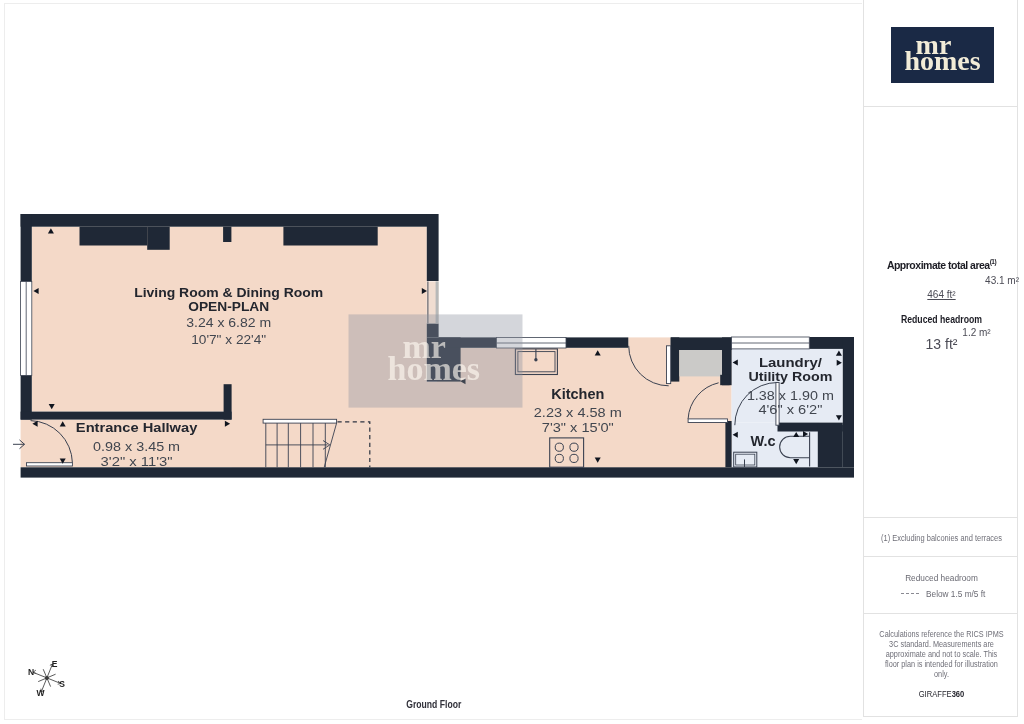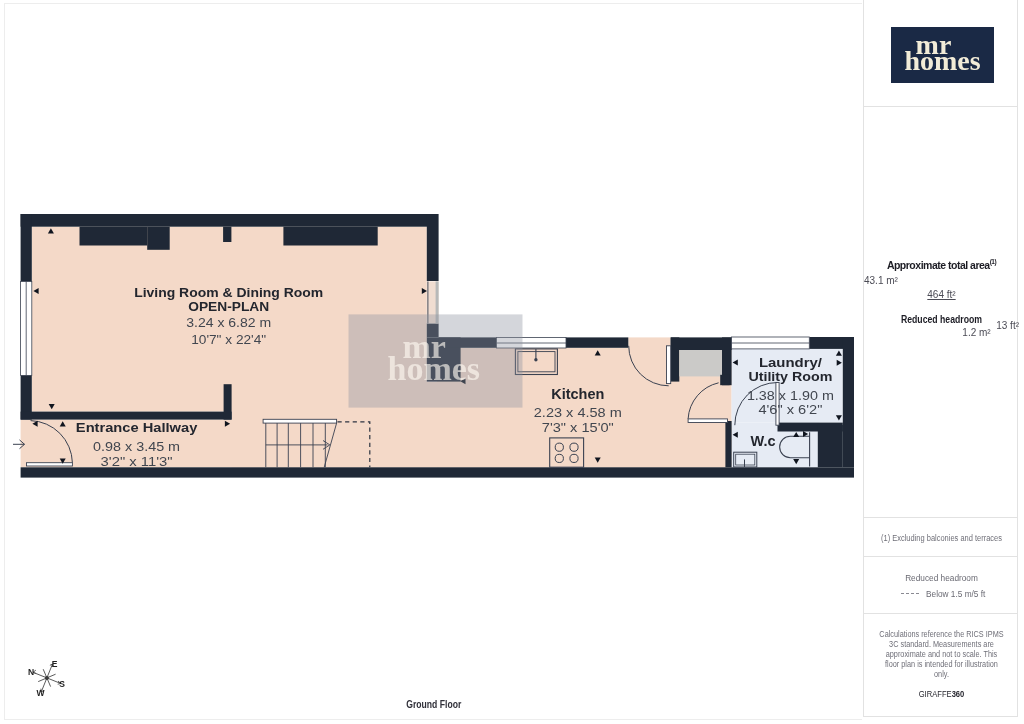--- a/index.html
+++ b/index.html
@@ -270,29 +270,29 @@
 
 <div class="abs" style="left:864px;top:613px;width:153px;height:1px;background:#e2e2e2;"></div>
 
 <div class="abs" style="left:891px;top:27px;width:103px;height:56px;background:#1a2945;text-align:center;color:#f2ecd8;font-family:'Liberation Serif',serif;font-weight:bold;font-size:28px;line-height:16.5px;padding-top:9.5px;box-sizing:border-box;">
 <div style="margin-right:18px;">mr</div>
 <div>homes</div>
 </div>
 
 <div class="abs" style="left:864px;top:258px;width:155px;text-align:center;font-size:10.5px;letter-spacing:-0.5px;font-weight:bold;color:#1c1c24;">Approximate total area<sup style="font-size:6.5px;">(1)</sup></div>
 
-<div class="abs" style="left:864px;top:275px;width:155px;text-align:left;font-size:10px;color:#4b4b55;">43.1 m²</div>
+<div class="abs" style="left:864px;top:275px;width:155px;text-align:right;font-size:10px;color:#4b4b55;">43.1 m²</div>
 
 <div class="abs" style="left:864px;top:288.5px;width:155px;text-align:center;font-size:10px;color:#4b4b55;text-decoration:underline;">464 ft²</div>
 
 <div class="abs" style="left:864px;top:313.5px;width:155px;text-align:center;font-size:10px;font-weight:bold;color:#1c1c24;transform:scaleX(0.87);">Reduced headroom</div>
 
 <div class="abs" style="left:899px;top:327px;width:155px;text-align:center;font-size:10px;color:#4b4b55;">1.2 m²</div>
 
-<div class="abs" style="left:864px;top:320px;width:155px;text-align:right;font-size:10px;color:#4b4b55;">13 ft²</div>
+<div class="abs" style="left:864px;top:336px;width:155px;text-align:center;font-size:14px;color:#4b4b55;">13 ft²</div>
 
 <div class="abs" style="left:864px;top:532.5px;width:155px;text-align:center;font-size:8.5px;color:#6f6f78;transform:scaleX(0.88);">(1) Excluding balconies and terraces</div>
 
 <div class="abs" style="left:864px;top:572.5px;width:155px;text-align:center;font-size:9px;color:#6a6a73;transform:scaleX(0.92);">Reduced headroom</div>
 
 <div class="abs" style="left:901px;top:593px;width:18px;height:0;border-top:1px dashed #8a8a92;"></div>
 
 <div class="abs" style="left:926px;top:589px;width:93px;font-size:9px;color:#6a6a73;transform:scaleX(0.92);transform-origin:0 0;">Below 1.5 m/5 ft</div>
 
 <div class="abs" style="left:861px;top:628.5px;width:161px;text-align:center;font-size:8.6px;line-height:10.2px;color:#6f6f78;white-space:nowrap;transform:scaleX(0.85);">Calculations reference the RICS IPMS<br>3C standard. Measurements are<br>approximate and not to scale. This<br>floor plan is intended for illustration<br>only.</div>

